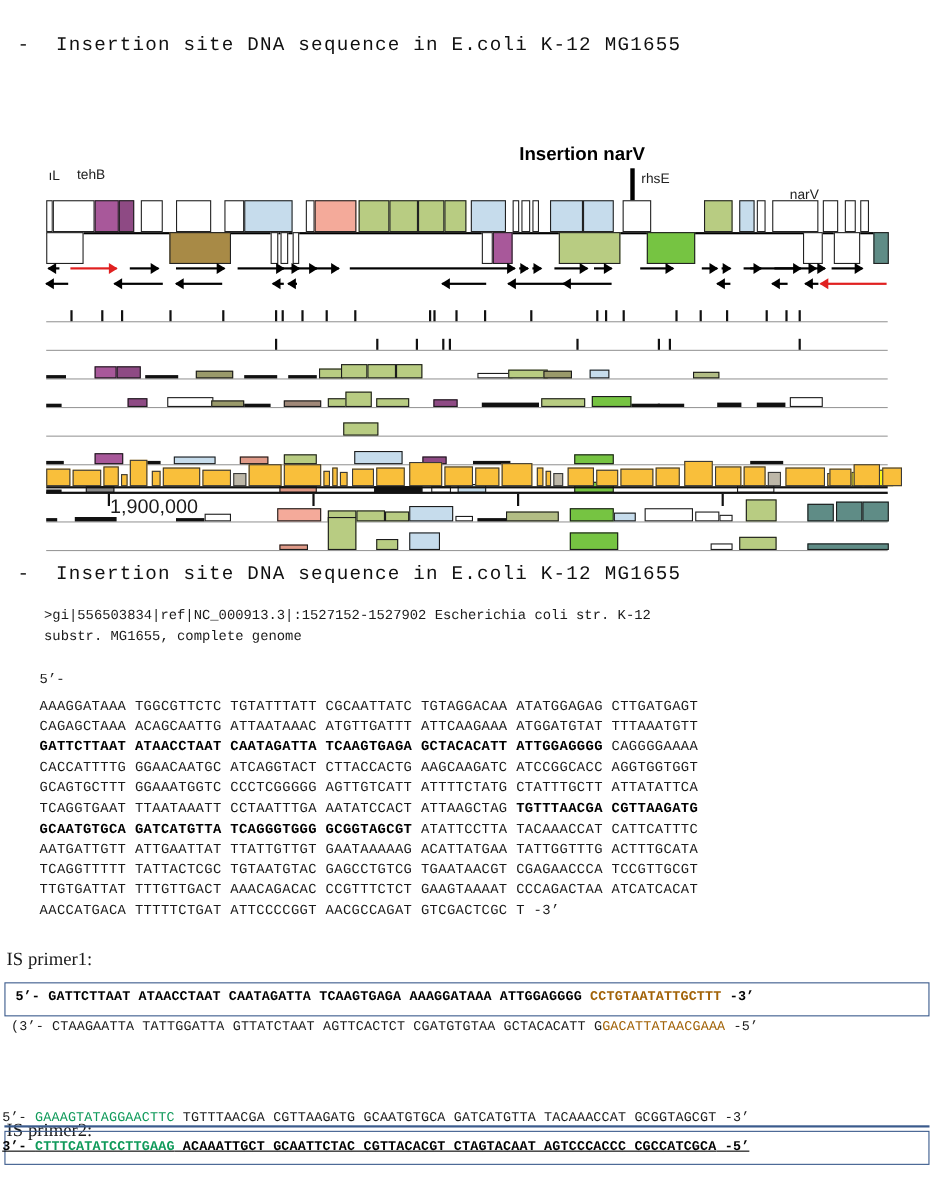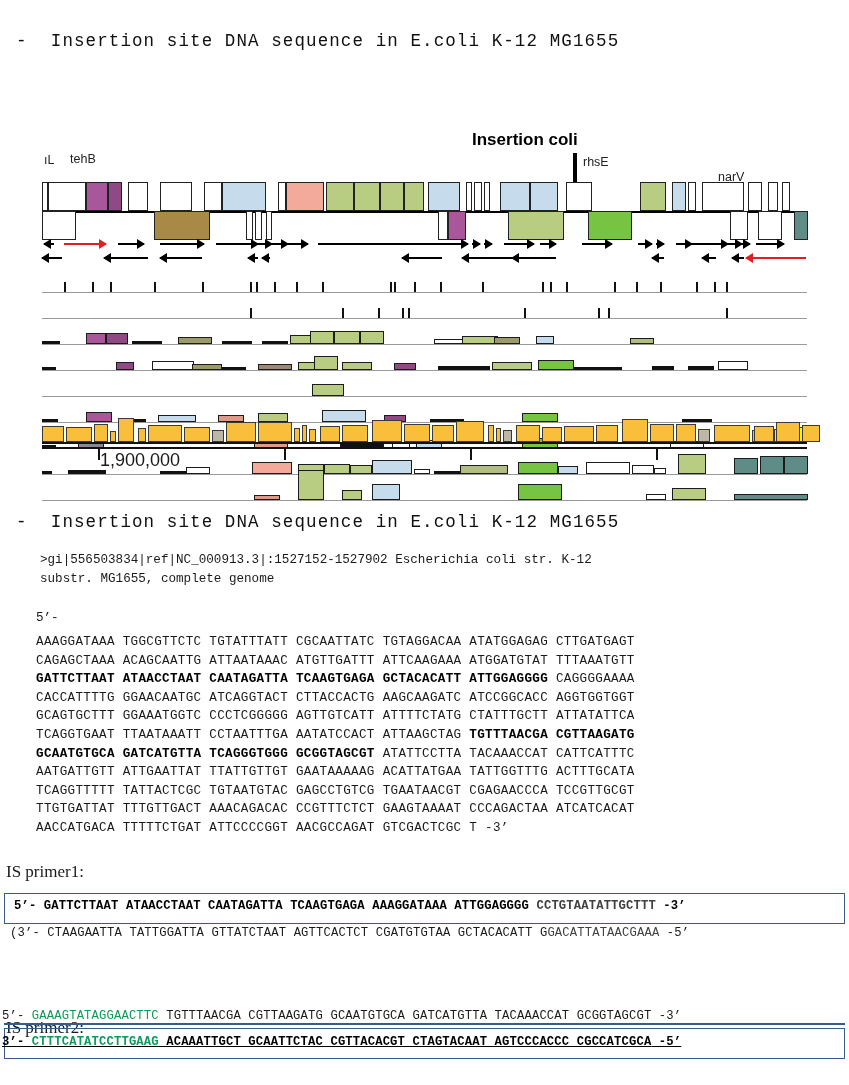--- a/index.html
+++ b/index.html
@@ -212,21 +212,21 @@
   }
   .primer-line {
     position: absolute;
     font-family: "Liberation Mono", monospace;
     font-size: 12.2px;
     letter-spacing: 0.15px;
     white-space: pre;
     color: #1a1a1a;
   }
   .primer-line.bold { font-weight: bold; color: #000; }
-  .red   { color: #404040; }
+  .red   { color: #a16207; }
   .green { color: #0f9a5a; }
 
   #primer1-title { left: 6px;  top: 862px; }
   #primer1-box   { left: 4px;  top: 893px; width: 841px; height: 31px; }
   #primer1-top   { left: 14px; top: 899px; }
   #primer1-bot   { left: 10px; top: 926px; }
 
   #primer2-title { left: 6px;  top: 1018px; }
   #primer2-box   { left: 4px;  top: 1028px; width: 841px; height: 31px; }
   #primer2-top   { left: 2px;  top: 1009px; }
@@ -236,21 +236,21 @@
     width: 841px; height: 1.6px; background: #3a5a8c;
   }
 </style>
 </head>
 <body>
 
 <div id="heading-1" class="slide-heading">-  Insertion site DNA sequence in E.coli K-12 MG1655</div>
 
 <div id="genome-browser">
 
-  <div id="insertion-site-label">Insertion coli</div>
+  <div id="insertion-site-label">Insertion narV</div>
   <div id="insertion-arrow"></div>
 
   <div id="gene-labels">
       <div class="gene-label" style="left: 44px; top: 33px;">ıL</div>
       <div class="gene-label" style="left: 70px; top: 32px;">tehB</div>
       <div class="gene-label" style="left: 583px; top: 35px;">rhsE</div>
       <div class="gene-label" style="left: 718px; top: 50px;">narV</div>
     </div>
 
   <div id="feature-track">

